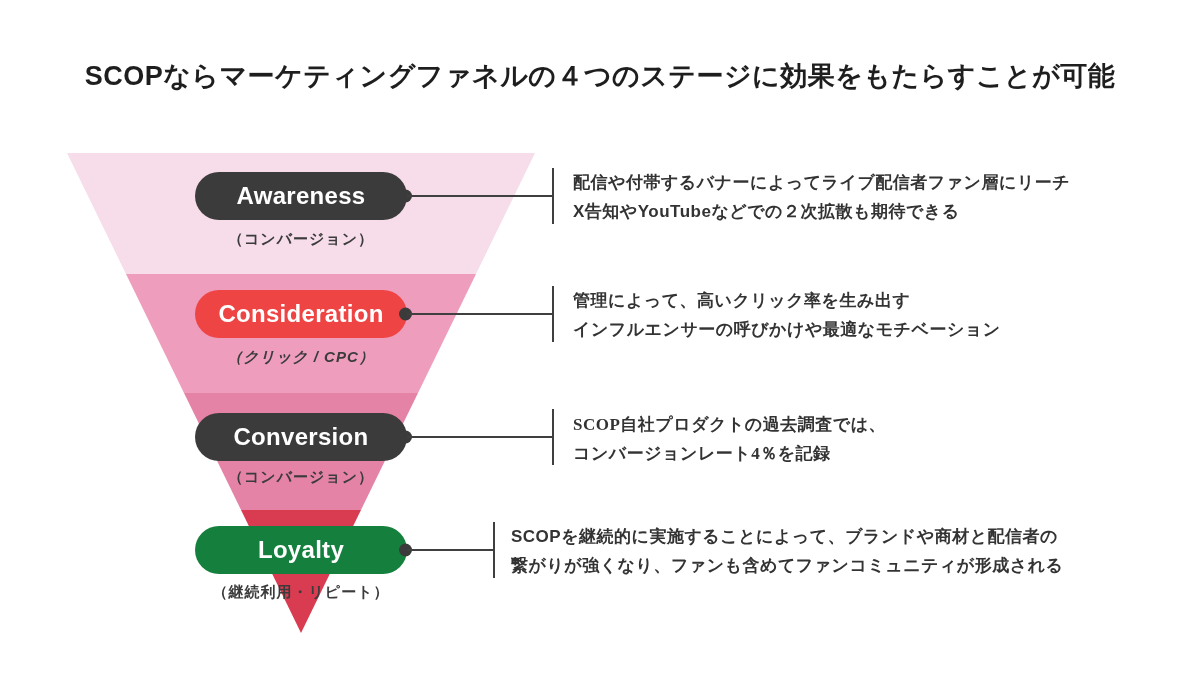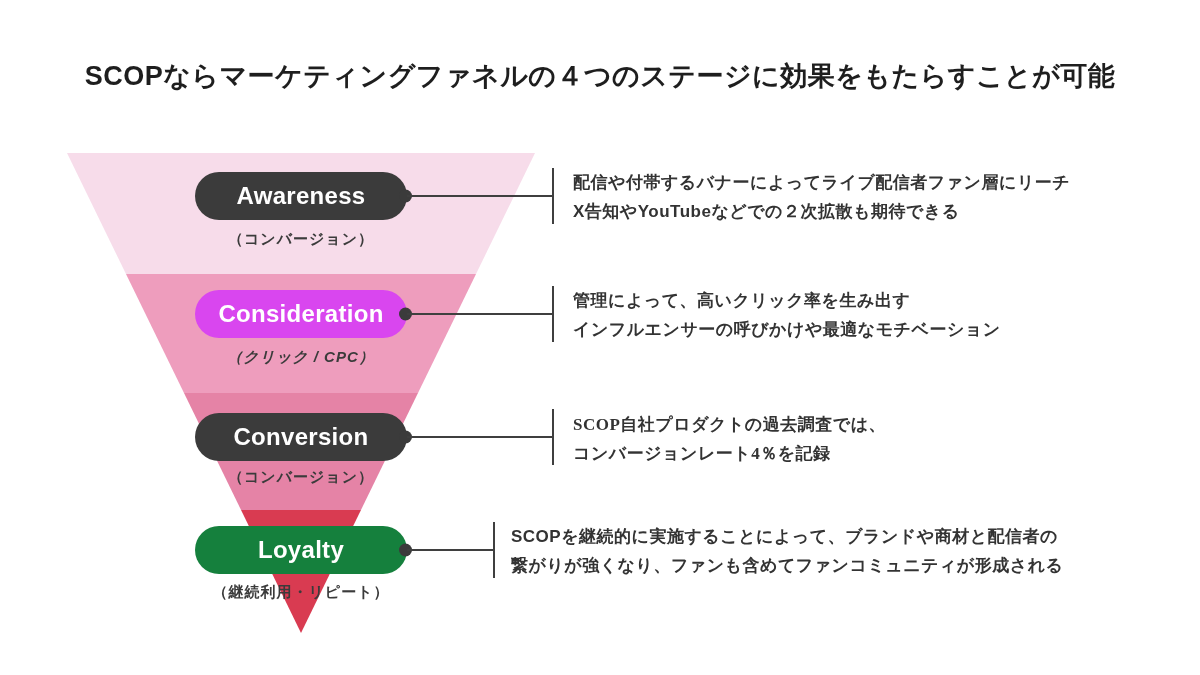--- a/index.html
+++ b/index.html
@@ -79,21 +79,21 @@
     <span class="dot" style="background-color: rgb(59, 59, 59);"></span>
   </div>
   <div class="subtitle sub-1">（コンバージョン）</div>
   <div class="connector conn-1" style="background-color: rgb(63, 63, 63);"></div>
   <div class="divider div-1" style="background-color: rgb(63, 63, 63);"></div>
   <div class="desc desc-1">
     <div>配信や付帯するバナーによってライブ配信者ファン層にリーチ</div>
     <div>X告知やYouTubeなどでの２次拡散も期待できる</div>
   </div>
 
-  <div class="pill pill-2" style="background-color: #d946ef;">
+  <div class="pill pill-2" style="background-color: #ef4444;">
     <span class="pill-label">Consideration</span>
     <span class="dot" style="background-color: rgb(59, 59, 59);"></span>
   </div>
   <div class="subtitle sub-2">（クリック / CPC）</div>
   <div class="connector conn-2" style="background-color: rgb(63, 63, 63);"></div>
   <div class="divider div-2" style="background-color: rgb(63, 63, 63);"></div>
   <div class="desc desc-2">
     <div>管理によって、高いクリック率を生み出す</div>
     <div>インフルエンサーの呼びかけや最適なモチベーション</div>
   </div>

